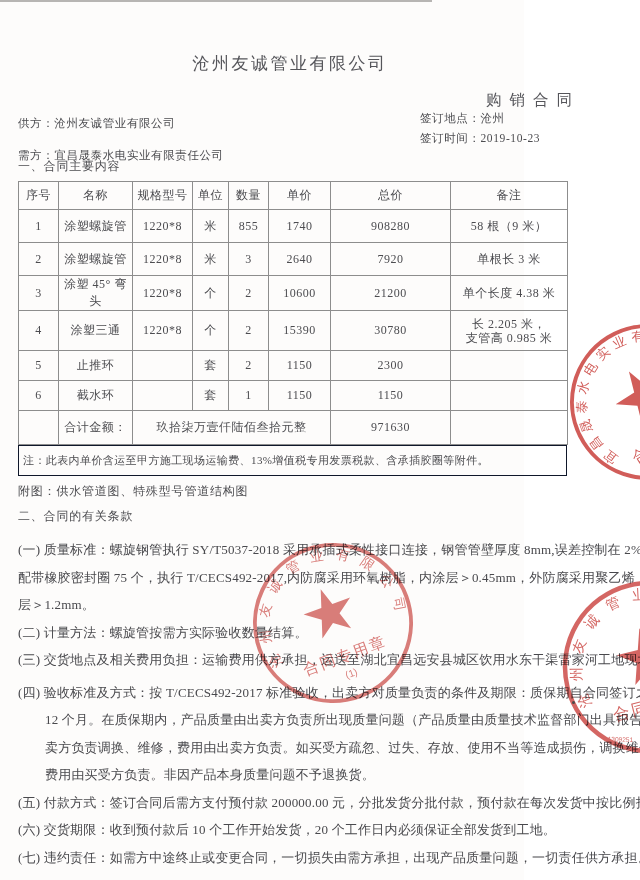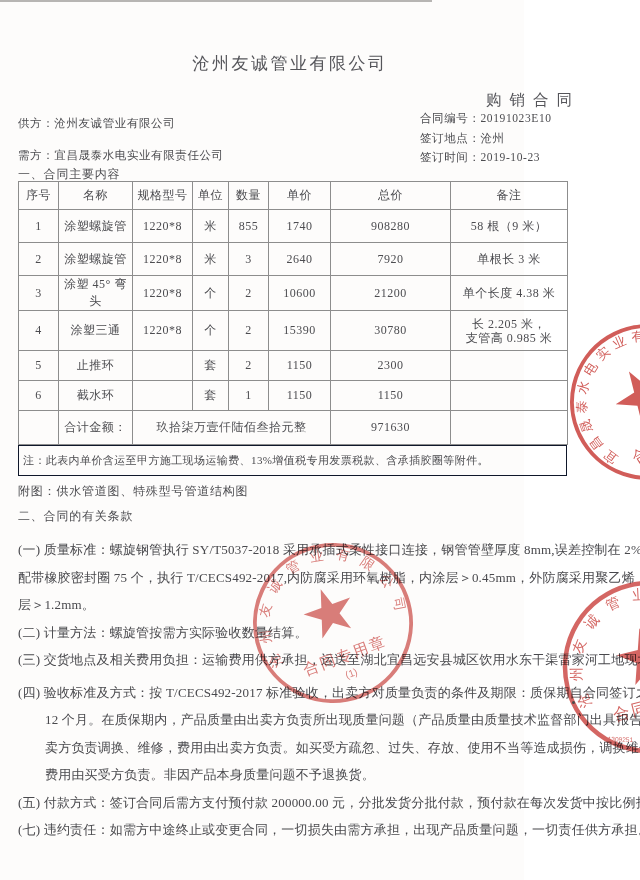--- a/index.html
+++ b/index.html
@@ -10,21 +10,21 @@
   .scan-top{left:0;top:0;width:432px;height:2px;background:#b7b5b3;}
   .title{left:0;top:52px;width:580px;text-align:center;font-size:17px;
          letter-spacing:2.5px;color:#55555a;}
   .subtitle{left:0;top:90px;width:580px;text-align:right;font-size:15.5px;
             letter-spacing:8px;padding-left:8px;box-sizing:border-box;color:#55555a;}
   .meta{font-size:11.5px;letter-spacing:0.6px;white-space:nowrap;}
   .meta-sup{left:18px;top:116px;}
   .meta-buy{left:18px;top:148px;}
   .meta-right{left:420px;top:109px;line-height:19.5px;}
   .sec-title{font-size:12px;letter-spacing:0.8px;white-space:nowrap;}
-  .sec1{left:18px;top:166px;}
+  .sec1{left:18px;top:158px;}
   .items{left:18px;top:181px;width:549px;border-collapse:collapse;table-layout:fixed;}
   .items th,.items td{border:1px solid #8d8d8d;font-weight:normal;text-align:center;
        vertical-align:middle;font-size:12px;letter-spacing:0.5px;padding:0 2px;
        overflow:hidden;}
   .items thead tr{height:28px;}
   .items tbody tr{height:33px;}
   .items tbody tr:nth-child(4){height:40px;}
   .items tbody tr:nth-child(5),.items tbody tr:nth-child(6){height:30px;}
   .items tfoot tr{height:34px;}
   .items td.remark{white-space:pre-line;line-height:14px;margin-left:17px;}
@@ -48,21 +48,20 @@
 
   <div class="abs scan-top"></div>
 
   <div class="abs title">沧州友诚管业有限公司</div>
   <div class="abs subtitle">购销合同</div>
 
   <div class="abs meta meta-buy"><span>需方：</span><span>宜昌晟泰水电实业有限责任公司</span></div>
   <div class="abs meta meta-sup"><span>供方：</span><span>沧州友诚管业有限公司</span></div>
 
   <div class="abs meta meta-right">
-    <div><span>合同编号：</span><span>20191023E10</span></div>
     <div><span>签订地点：</span><span>沧州</span></div>
     <div><span>签订时间：</span><span>2019-10-23</span></div>
   </div>
 
   <div class="abs sec-title sec1">一、合同主要内容</div>
 
   <table class="abs items">
     <colgroup>
       <col style="width:40px">
         <col style="width:74px">
@@ -170,20 +169,21 @@
       <div class="clause-line">(一) 质量标准：螺旋钢管执行 SY/T5037-2018 采用承插式柔性接口连接，钢管管壁厚度 8mm,误差控制在 2%以内，</div>
       <div class="clause-line">配带橡胶密封圈 75 个，执行 T/CECS492-2017,内防腐采用环氧树脂，内涂层＞0.45mm，外防腐采用聚乙烯，外涂</div>
       <div class="clause-line">层＞1.2mm。</div>
       <div class="clause-line">(二) 计量方法：螺旋管按需方实际验收数量结算。</div>
       <div class="clause-line">(三) 交货地点及相关费用负担：运输费用供方承担，运送至湖北宜昌远安县城区饮用水东干渠雷家河工地现场。</div>
       <div class="clause-line gap">(四) 验收标准及方式：按 T/CECS492-2017 标准验收，出卖方对质量负责的条件及期限：质保期自合同签订之日起</div>
       <div class="clause-line hang">12 个月。在质保期内，产品质量由出卖方负责所出现质量问题（产品质量由质量技术监督部门出具报告），出</div>
       <div class="clause-line hang">卖方负责调换、维修，费用由出卖方负责。如买受方疏忽、过失、存放、使用不当等造成损伤，调换维修的一</div>
       <div class="clause-line hang">费用由买受方负责。非因产品本身质量问题不予退换货。</div>
       <div class="clause-line">(五) 付款方式：签订合同后需方支付预付款 200000.00 元，分批发货分批付款，预付款在每次发货中按比例扣回。</div>
+      <div class="clause-line">(六) 交货期限：收到预付款后 10 个工作开始发货，20 个工作日内必须保证全部发货到工地。</div>
       <div class="clause-line">(七) 违约责任：如需方中途终止或变更合同，一切损失由需方承担，出现产品质量问题，一切责任供方承担。</div>
     </div>
 
   <svg class="stamp" style="left:563px;top:317px;opacity:.85;" width="170" height="170" viewBox="-85 -85 170 170">
     <g transform="rotate(-32)" fill="#c9403c" stroke="none">
       <circle r="76" fill="none" stroke="#c9403c" stroke-width="4"></circle>
       <path id="arcA" d="M -50.8 35.6 A 62 62 0 1 1 50.8 35.6" fill="none"></path>
       <text font-size="13" letter-spacing="5.5" fill="#c9403c">
         <textPath href="#arcA" startOffset="50%" text-anchor="middle">宜昌晟泰水电实业有限责任公司</textPath>
       </text>

